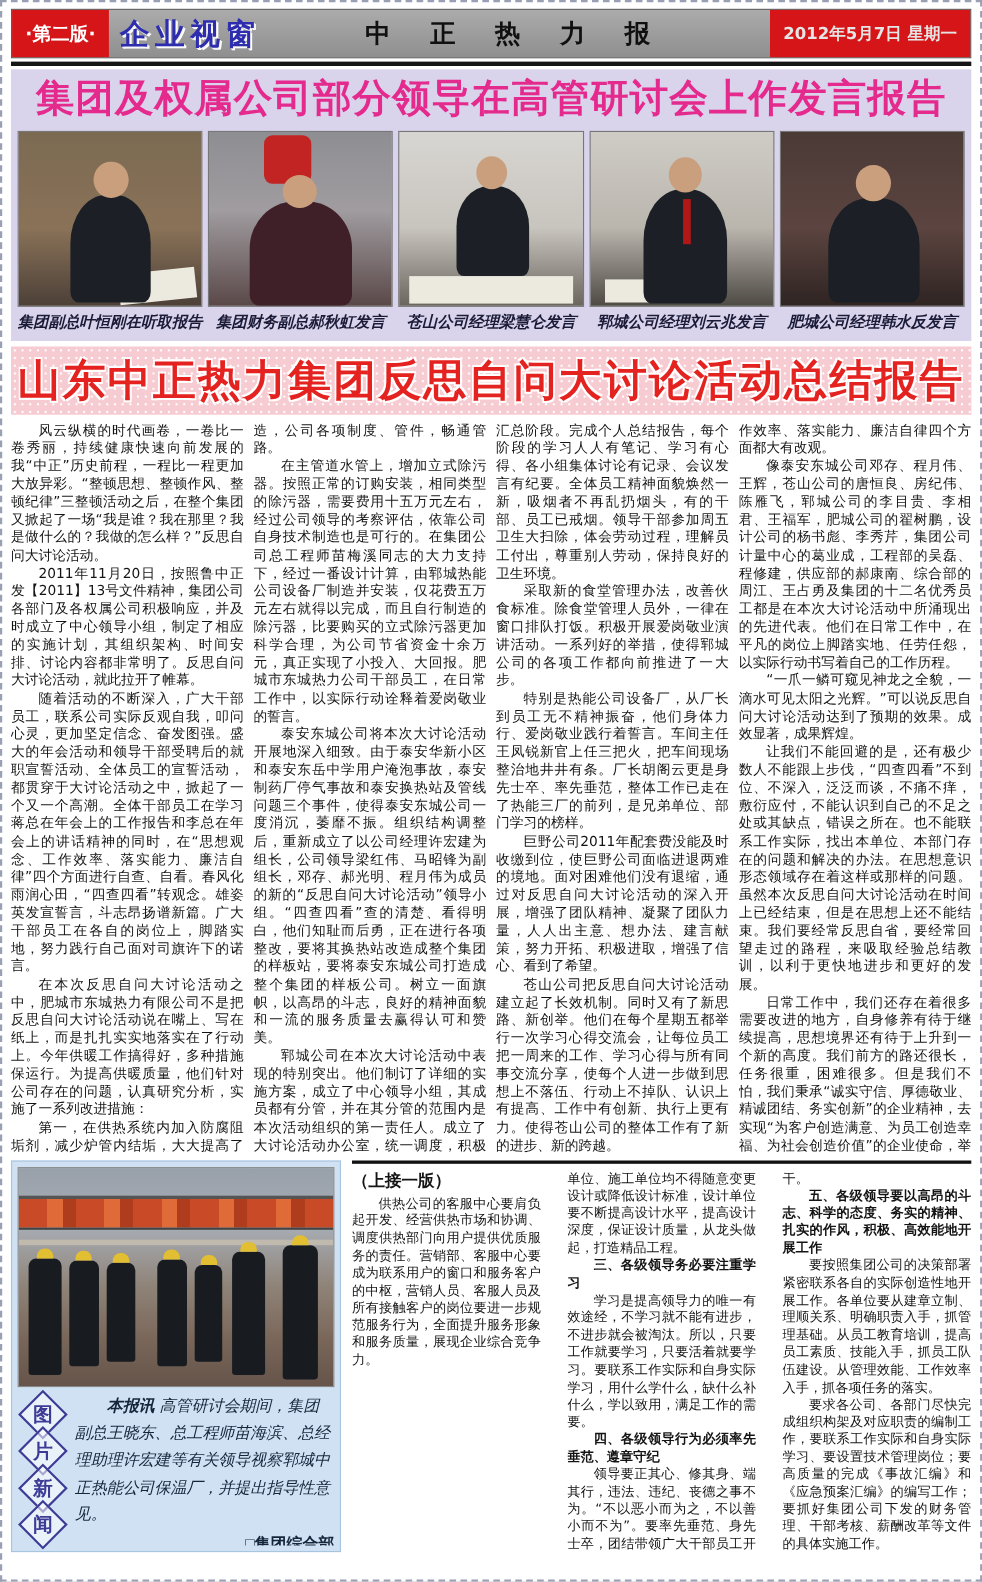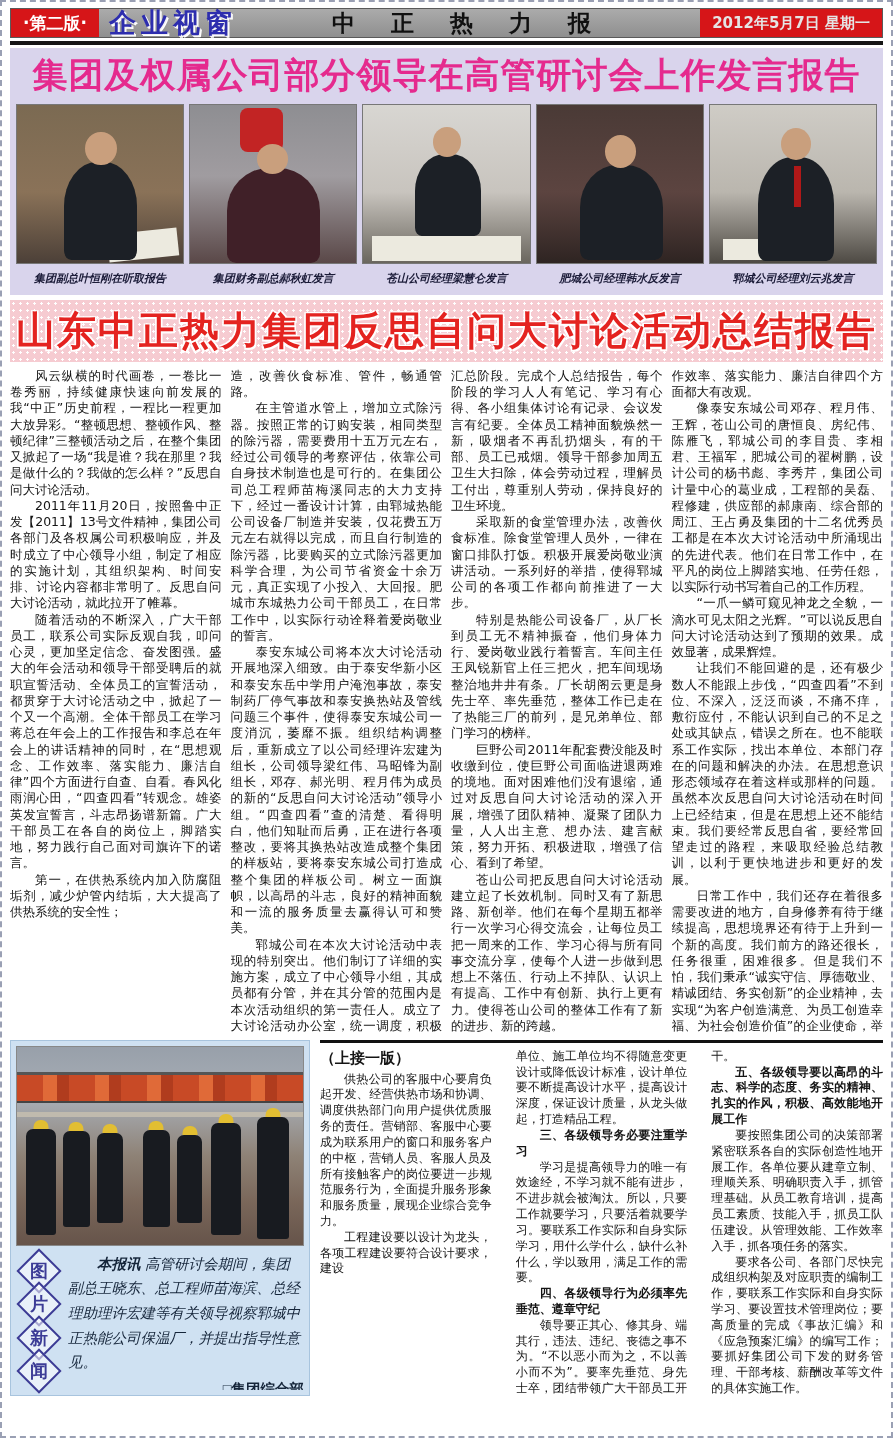--- a/index.html
+++ b/index.html
@@ -1,40 +1,40 @@
 <!DOCTYPE html>
 <html><head>
 <meta charset="utf-8">
 <style>
   html,body{margin:0;padding:0;background:#bfbfbf;}
   .page{width:893px;height:1438px;margin:0 auto;background:#ffffff;box-sizing:border-box;
         padding:6px 8px;border:2px dashed #9aa0b4;overflow:hidden;
         font-family:"DejaVu Sans",sans-serif;color:#141414;}
 
   
-  .header{height:30px;background:linear-gradient(#ababab,#8f8f8f);display:flex;align-items:center;
+  .header{height:45px;background:linear-gradient(#ababab,#8f8f8f);display:flex;align-items:center;
           border:1px solid #5a5a5a;box-sizing:border-box;}
   .edition-box{background:#d61518;color:#fff;font-weight:bold;font-size:17px;height:100%;
                display:flex;align-items:center;padding:0 12px;box-sizing:border-box;}
   .section-title{font-size:27px;font-weight:bold;color:#2d2dae;letter-spacing:5px;margin-left:10px;
                  text-shadow:1px 1px 0 #f2f2f2,2px 2px 0 #ffffff;}
   .masthead{flex:1;text-align:center;font-family:"DejaVu Serif",serif;font-size:23px;font-weight:bold;
             letter-spacing:14px;color:#101010;}
   .date-box{background:#d61518;color:#e5e5e5;font-weight:bold;font-size:15px;height:100%;
             display:flex;align-items:center;padding:0 12px;box-sizing:border-box;}
   .rule{height:4px;background:#151515;margin:3px 0;}
 
   
   .top-block{background:#d9d4ec;padding:4px 6px 2px;}
   .headline1{margin:2px 0 6px;text-align:center;font-size:35px;font-weight:bold;color:#e52a8e;
              letter-spacing:1px;line-height:1.25;}
   .photos{display:flex;gap:5px;}
   .photos figure{margin:0;flex:1;min-width:0;}
   .photo{height:158px;border:1px solid #777;position:relative;overflow:hidden;}
-  figcaption{height:29px;display:flex;align-items:center;justify-content:center;font-size:11px;
+  figcaption{height:29px;display:flex;align-items:center;justify-content:center;font-size:14px;
              font-style:italic;font-weight:bold;color:#1b1b38;font-family:"DejaVu Serif",serif;white-space:nowrap;text-align:right;}
   .photo .fig{position:absolute;border-radius:45% 45% 10% 10%;background:#1c2026;}
   .photo .face{position:absolute;border-radius:50%;background:#c99f7d;}
   .photo .paper{position:absolute;background:#eceadf;}
   .ph1{background:linear-gradient(180deg,#7b6a52,#8a7258 55%,#4c4038);}
   .ph1 .fig{left:28%;top:36%;width:44%;height:62%;}
   .ph1 .face{left:41%;top:17%;width:19%;height:21%;}
   .ph1 .paper{left:55%;top:80%;width:42%;height:18%;transform:rotate(-6deg);}
   .ph2{background:linear-gradient(180deg,#8e8e92,#a09ca0 45%,#5a4848);}
   .ph2 .bag{position:absolute;left:30%;top:2%;width:26%;height:28%;background:#c22424;border-radius:18%;}
@@ -139,50 +139,51 @@
       </figure>
       <figure>
         <div class="photo ph3">
           <span class="paper"></span>
           <span class="fig"></span>
           <span class="face"></span>
         </div>
         <figcaption>苍山公司经理梁慧仑发言</figcaption>
       </figure>
       <figure>
+        <div class="photo ph4">
+          <span class="paper"></span>
+          <span class="fig"></span>
+          <span class="tie"></span>
+          <span class="face"></span>
+        </div>
+        <figcaption>郓城公司经理刘云兆发言</figcaption>
+      </figure>
+      <figure>
         <div class="photo ph5">
           <span class="fig"></span>
           <span class="face"></span>
         </div>
         <figcaption>肥城公司经理韩水反发言</figcaption>
-      </figure>
-      <figure>
-        <div class="photo ph4">
-          <span class="paper"></span>
-          <span class="fig"></span>
-          <span class="tie"></span>
-          <span class="face"></span>
-        </div>
-        <figcaption>郓城公司经理刘云兆发言</figcaption>
       </figure>
     </div>
   </section>
 
   <h2 class="headline2">山东中正热力集团反思自问大讨论活动总结报告</h2>
 
   <main class="article">
     <div class="col">
       <p>风云纵横的时代画卷，一卷比一卷秀丽，持续健康快速向前发展的我“中正”历史前程，一程比一程更加大放异彩。“整顿思想、整顿作风、整顿纪律”三整顿活动之后，在整个集团又掀起了一场“我是谁？我在那里？我是做什么的？我做的怎么样？”反思自问大讨论活动。</p>
       <p>2011年11月20日，按照鲁中正发【2011】13号文件精神，集团公司各部门及各权属公司积极响应，并及时成立了中心领导小组，制定了相应的实施计划，其组织架构、时间安排、讨论内容都非常明了。反思自问大讨论活动，就此拉开了帷幕。</p>
       <p>随着活动的不断深入，广大干部员工，联系公司实际反观自我，叩问心灵，更加坚定信念、奋发图强。盛大的年会活动和领导干部受聘后的就职宣誓活动、全体员工的宣誓活动，都贯穿于大讨论活动之中，掀起了一个又一个高潮。全体干部员工在学习蒋总在年会上的工作报告和李总在年会上的讲话精神的同时，在“思想观念、工作效率、落实能力、廉洁自律”四个方面进行自查、自看。春风化雨润心田，“四查四看”转观念。雄姿英发宣誓言，斗志昂扬谱新篇。广大干部员工在各自的岗位上，脚踏实地，努力践行自己面对司旗许下的诺言。</p>
+      <p>在本次反思自问大讨论活动之中，肥城市东城热力有限公司不是把反思自问大讨论活动说在嘴上、写在纸上，而是扎扎实实地落实在了行动上。今年供暖工作搞得好，多种措施保运行。为提高供暖质量，他们针对公司存在的问题，认真研究分析，实施了一系列改进措施：</p>
       <p>第一，在供热系统内加入防腐阻垢剂，减少炉管内结垢，大大提高了供热系统的安全性；</p>
 
     </div>
     <div class="col">
-      <p class="noind">造，改善伙食标准、管件，畅通管路。</p>
+      <p class="noind">造，公司各项制度、管件，畅通管路。</p>
       <p>在主管道水管上，增加立式除污器。按照正常的订购安装，相同类型的除污器，需要费用十五万元左右，经过公司领导的考察评估，依靠公司自身技术制造也是可行的。在集团公司总工程师苗梅溪同志的大力支持下，经过一番设计计算，由郓城热能公司设备厂制造并安装，仅花费五万元左右就得以完成，而且自行制造的除污器，比要购买的立式除污器更加科学合理，为公司节省资金十余万元，真正实现了小投入、大回报。肥城市东城热力公司干部员工，在日常工作中，以实际行动诠释着爱岗敬业的誓言。</p>
       <p>泰安东城公司将本次大讨论活动开展地深入细致。由于泰安华新小区和泰安东岳中学用户淹泡事故，泰安制药厂停气事故和泰安换热站及管线问题三个事件，使得泰安东城公司一度消沉，萎靡不振。组织结构调整后，重新成立了以公司经理许宏建为组长，公司领导梁红伟、马昭锋为副组长，邓存、郝光明、程月伟为成员的新的“反思自问大讨论活动”领导小组。“四查四看”查的清楚、看得明白，他们知耻而后勇，正在进行各项整改，要将其换热站改造成整个集团的样板站，要将泰安东城公司打造成整个集团的样板公司。树立一面旗帜，以高昂的斗志，良好的精神面貌和一流的服务质量去赢得认可和赞美。</p>
       <p>郓城公司在本次大讨论活动中表现的特别突出。他们制订了详细的实施方案，成立了中心领导小组，其成员都有分管，并在其分管的范围内是本次活动组织的第一责任人。成立了大讨论活动办公室，统一调度，积极开展。他们将本次大讨论活动分为了四个阶段：第一阶段为自学阶段。学习大讨论文件精神、岗位职责、公司各项制度；第二阶段为排查阶段。通过自学阶段的学习反思，对照岗位职责，找出自身的不足并一一列举；第三阶段为座谈交流阶段。针对存在的不足认真反思剖析，寻找出解决问题的途径；第四阶段为</p>
     </div>
     <div class="col">
       <p class="noind">汇总阶段。完成个人总结报告，每个阶段的学习人人有笔记、学习有心得、各小组集体讨论有记录、会议发言有纪要。全体员工精神面貌焕然一新，吸烟者不再乱扔烟头，有的干部、员工已戒烟。领导干部参加周五卫生大扫除，体会劳动过程，理解员工付出，尊重别人劳动，保持良好的卫生环境。</p>
       <p>采取新的食堂管理办法，改善伙食标准。除食堂管理人员外，一律在窗口排队打饭。积极开展爱岗敬业演讲活动。一系列好的举措，使得郓城公司的各项工作都向前推进了一大步。</p>
       <p>特别是热能公司设备厂，从厂长到员工无不精神振奋，他们身体力行、爱岗敬业践行着誓言。车间主任王凤锐新官上任三把火，把车间现场整治地井井有条。厂长胡阁云更是身先士卒、率先垂范，整体工作已走在了热能三厂的前列，是兄弟单位、部门学习的榜样。</p>
       <p>巨野公司2011年配套费没能及时收缴到位，使巨野公司面临进退两难的境地。面对困难他们没有退缩，通过对反思自问大讨论活动的深入开展，增强了团队精神、凝聚了团队力量，人人出主意、想办法、建言献策，努力开拓、积极进取，增强了信心、看到了希望。</p>
       <p>苍山公司把反思自问大讨论活动建立起了长效机制。同时又有了新思路、新创举。他们在每个星期五都举行一次学习心得交流会，让每位员工把一周来的工作、学习心得与所有同事交流分享，使每个人进一步做到思想上不落伍、行动上不掉队、认识上有提高、工作中有创新、执行上更有力。使得苍山公司的整体工作有了新的进步、新的跨越。</p>
@@ -231,21 +232,20 @@
           <p style="margin:0;text-indent:2em;"><b class="lead">本报讯</b> <span>高管研讨会期间，集团副总王晓东、总工程师苗海滨、总经理助理许宏建等有关领导视察郓城中正热能公司保温厂，并提出指导性意见。</span></p>
           <div class="news-credit">□集团综合部</div>
         </div>
       </div>
     </aside>
 
     <div class="bottom-cols">
       <div class="col">
         <p class="cont-tag">（上接一版）</p>
         <p>供热公司的客服中心要肩负起开发、经营供热市场和协调、调度供热部门向用户提供优质服务的责任。营销部、客服中心要成为联系用户的窗口和服务客户的中枢，营销人员、客服人员及所有接触客户的岗位要进一步规范服务行为，全面提升服务形象和服务质量，展现企业综合竞争力。</p>
-        <p>工程建设要以设计为龙头，各项工程建设要符合设计要求，建设</p>
       </div>
       <div class="col">
         <p class="noind">单位、施工单位均不得随意变更设计或降低设计标准，设计单位要不断提高设计水平，提高设计深度，保证设计质量，从龙头做起，打造精品工程。</p>
         <p class="subhead">三、各级领导务必要注重学习</p>
         <p>学习是提高领导力的唯一有效途经，不学习就不能有进步，不进步就会被淘汰。所以，只要工作就要学习，只要活着就要学习。要联系工作实际和自身实际学习，用什么学什么，缺什么补什么，学以致用，满足工作的需要。</p>
         <p class="subhead">四、各级领导行为必须率先垂范、遵章守纪</p>
         <p>领导要正其心、修其身、端其行，违法、违纪、丧德之事不为。“不以恶小而为之，不以善小而不为”。要率先垂范、身先士卒，团结带领广大干部员工开拓进取、真抓实</p>
       </div>
       <div class="col">
         <p class="noind">干。</p>

